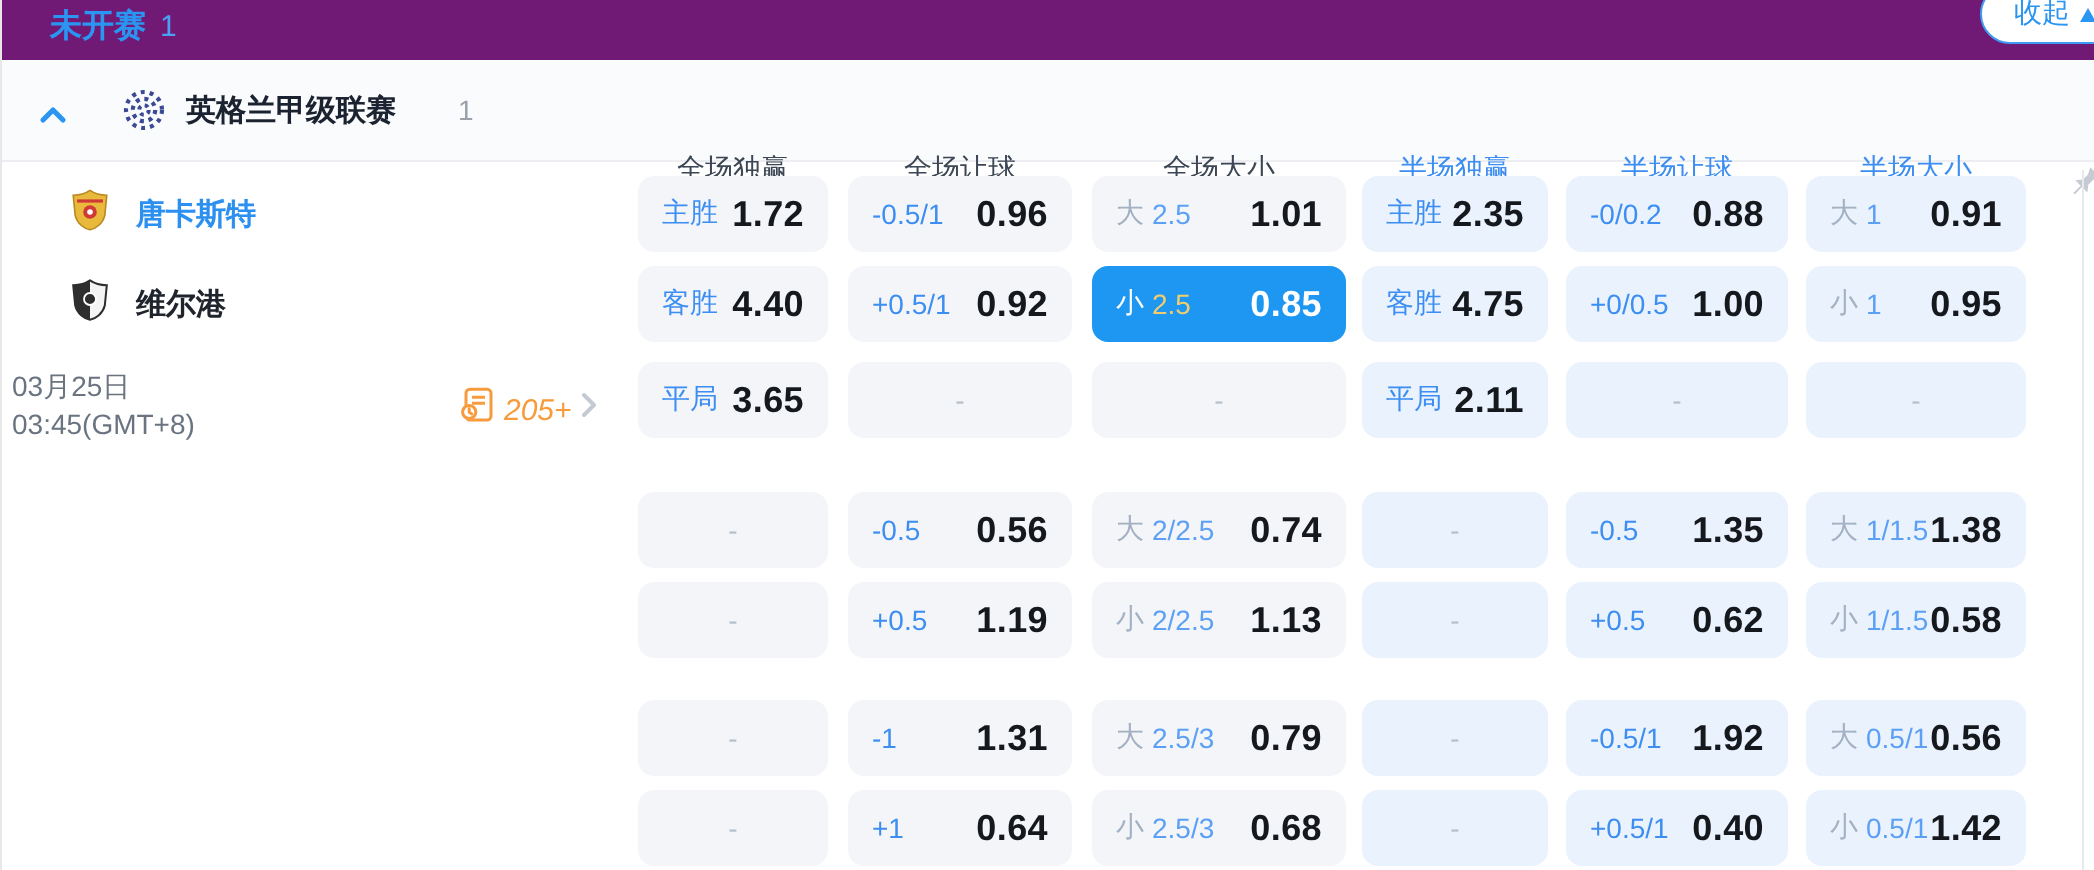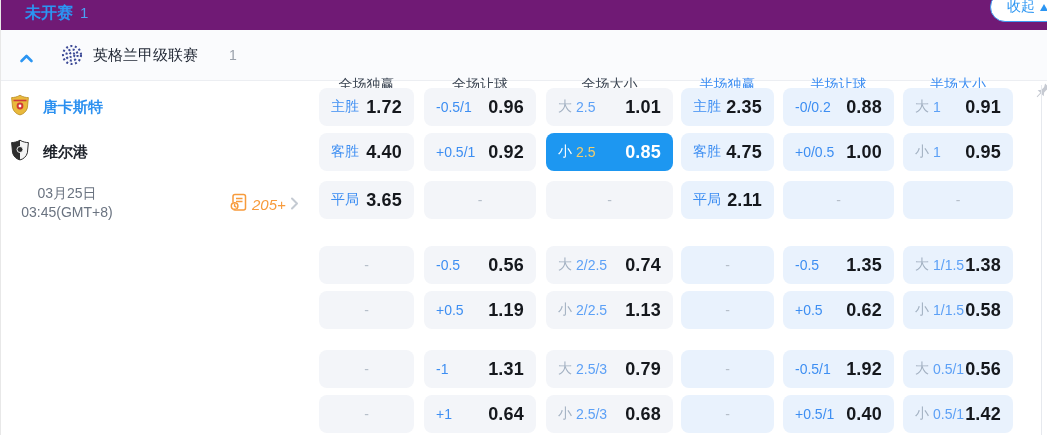--- a/index.html
+++ b/index.html
@@ -9,21 +9,21 @@
   .topbar{position:absolute;left:0;top:0;width:100%;height:30px;background:#701a75;border-bottom:1px solid #e6e8eb;}
   .status{position:absolute;left:24px;top:3px;font-size:16px;font-weight:700;color:#2b95f2;}
   .status-count{margin-left:7px;font-weight:400;color:#4ba0f4;font-size:15px;}
   .collapse-btn{position:absolute;right:-18px;top:-8px;height:30px;padding:0 16px;border:1px solid #3f9bf2;border-radius:16px;background:#fff;display:flex;align-items:center;gap:5px;color:#2b95f2;font-size:14px;cursor:pointer;}
   .tri-up{width:0;height:0;border-left:4px solid transparent;border-right:4px solid transparent;border-bottom:7px solid #2b95f2;display:inline-block;}
 
   
   .league-row{position:absolute;left:0;top:30px;width:100%;height:50px;background:#fafbfd;border-bottom:1px solid #eceef2;}
   .chev-up{position:absolute;left:18px;top:20px;}
   .league-icon{position:absolute;left:60px;top:14px;}
-  .league-name{position:absolute;left:92px;top:16px;font-size:15px;font-weight:400;color:#1c2330;text-align:center;}
+  .league-name{position:absolute;left:92px;top:16px;font-size:15px;font-weight:700;color:#1c2330;text-align:center;}
   .league-count{position:absolute;left:228px;top:17px;font-size:14px;color:#9aa1ab;}
   .colhead{position:absolute;top:30px;height:50px;display:flex;align-items:center;justify-content:center;font-size:14px;}
   .colhead.full{color:#3c4654;}
   .colhead.half{color:#3d8ef2;}
   .pin-icon{position:absolute;right:-5px;top:52px;}
 
   
   .k1{left:318px;width:95px}.k2{left:423px;width:112px}.k3{left:545px;width:127px}
   .k4{left:680px;width:93px}.k5{left:782px;width:111px}.k6{left:902px;width:110px}
   .r1{top:88px}.r2{top:133px}.r3{top:181px}.r4{top:246px}.r5{top:291px}.r6{top:350px}.r7{top:395px}
@@ -36,25 +36,25 @@
   .cell .val{color:#15181d;font-weight:700;font-size:18px;letter-spacing:.2px;}
   .ou-group{display:flex;align-items:center;gap:4px;}
   .side{color:#a3b1c2;}
   .line{color:#5ca0f6;}
   .cell.dash{justify-content:center;color:#b6bfca;cursor:default;}
   .cell.selected{background:#1d97f1;}
   .cell.selected .side,.cell.selected .val{color:#fff;}
   .cell.selected .line{color:#f2cd6d;}
 
   
-  .team-row{position:absolute;left:0;width:318px;height:38px;display:flex;align-items:center;gap:12px;padding-left:8px;box-sizing:border-box;cursor:pointer;}
+  .team-row{position:absolute;left:0;width:318px;height:38px;display:flex;align-items:center;gap:12px;padding-left:33px;box-sizing:border-box;cursor:pointer;}
   .team-name{font-size:15px;font-weight:700;}
   .team-name.home{color:#2b90f0;}
   .team-name.away{color:#20242c;}
-  .datetime{position:absolute;left:5px;top:184px;width:122px;text-align:center;color:#6a7380;font-size:14px;line-height:19px;}
+  .datetime{position:absolute;left:5px;top:184px;width:122px;text-align:left;color:#6a7380;font-size:14px;line-height:19px;}
   .more-markets{position:absolute;left:228px;top:193px;display:flex;align-items:center;gap:4px;cursor:pointer;font-style:italic;}
   .more-markets .mm-text{color:#f79b3c;font-size:15px;}
 
   .v-divider{position:absolute;left:1040px;top:85px;bottom:0;width:1px;background:#e6e9ee;}
 </style>
 </head>
 <body>
 
 <div id="app">
 

